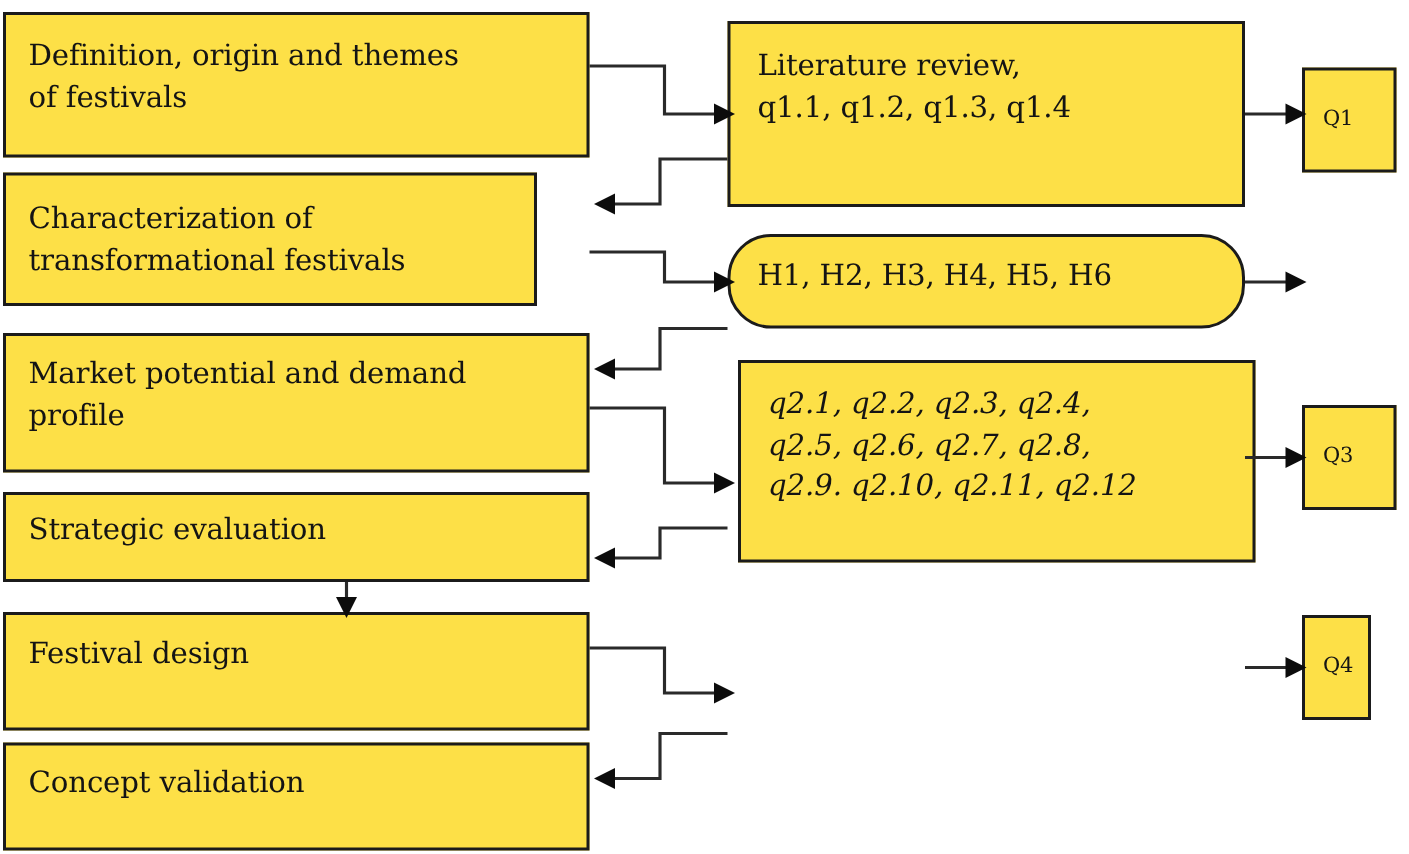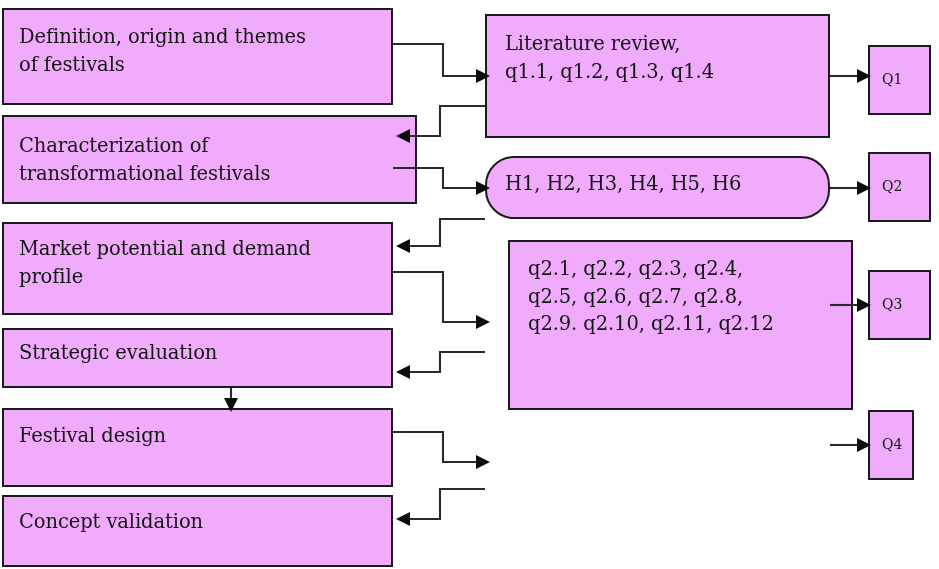--- a/index.html
+++ b/index.html
@@ -12,21 +12,21 @@
     width: 939px;
     height: 569px;
     background: #ffffff;
     overflow: hidden;
     font-family: "DejaVu Serif", "Liberation Serif", serif;
   }
   .node {
     position: absolute;
     box-sizing: border-box;
     border: 2px solid #1b1b1b;
-    background: #f0abfc;
+    background: #fde047;
     display: flex;
     align-items: center;
     padding-left: 14px;
     padding-right: 16px;
   }
   .node .txt {
     font-size: 19.5px;
     line-height: 1.42;
     color: #141414;
     white-space: pre-line;
@@ -54,21 +54,21 @@
 </head>
 <body>
 
 <div id="canvas">
 
   <div class="node left topalign" style="left:2px; top:8px; width:391px; height:97px; padding-top:13px;">
     <span class="txt">Definition, origin and themes
 of festivals</span>
   </div>
 
-  <div class="node left" style="left:2px; top:115px; width:415px; height:89px;">
+  <div class="node left" style="left:2px; top:115px; width:356px; height:89px;">
     <span class="txt">Characterization of
 transformational festivals</span>
   </div>
 
   <div class="node left topalign" style="left:2px; top:222px; width:391px; height:93px; padding-top:11px;">
     <span class="txt">Market potential and demand
 profile</span>
   </div>
 
   <div class="node left topalign" style="left:2px; top:328px; width:391px; height:60px; padding-top:9px;">
@@ -85,34 +85,31 @@
 
   <div class="node mid topalign" style="left:485px; top:14px; width:345px; height:124px; padding-top:14px;">
     <span class="txt">Literature review,
 q1.1, q1.2, q1.3, q1.4</span>
   </div>
 
   <div class="node mid topalign" style="left:485px; top:156px; width:345px; height:63px; padding-top:12px;border-radius:29px;">
     <span class="txt">H1, H2, H3, H4, H5, H6</span>
   </div>
 
-  <div class="node mid topalign" style="left:508px; top:240px; width:345px; height:170px; padding-top:13px;">
+  <div class="node mid topalign" style="left:492px; top:240px; width:345px; height:135px; padding-top:13px;font-style:italic;">
     <span class="txt">q2.1, q2.2, q2.3, q2.4,
 q2.5, q2.6, q2.7, q2.8,
 q2.9. q2.10, q2.11, q2.12</span>
   </div>
 
 
   <div class="node qbox" style="left:868px; top:45px; width:63px; height:70px;">
     <span class="txt">Q1</span>
   </div>
 
-  <div class="node qbox" style="left:868px; top:152px; width:63px; height:70px;">
-    <span class="txt">Q2</span>
-  </div>
 
   <div class="node qbox" style="left:868px; top:270px; width:63px; height:70px;">
     <span class="txt">Q3</span>
   </div>
 
   <div class="node qbox" style="left:868px; top:410px; width:46px; height:70px;">
     <span class="txt">Q4</span>
   </div>
 
   <svg id="wires" viewBox="0 0 939 569">

